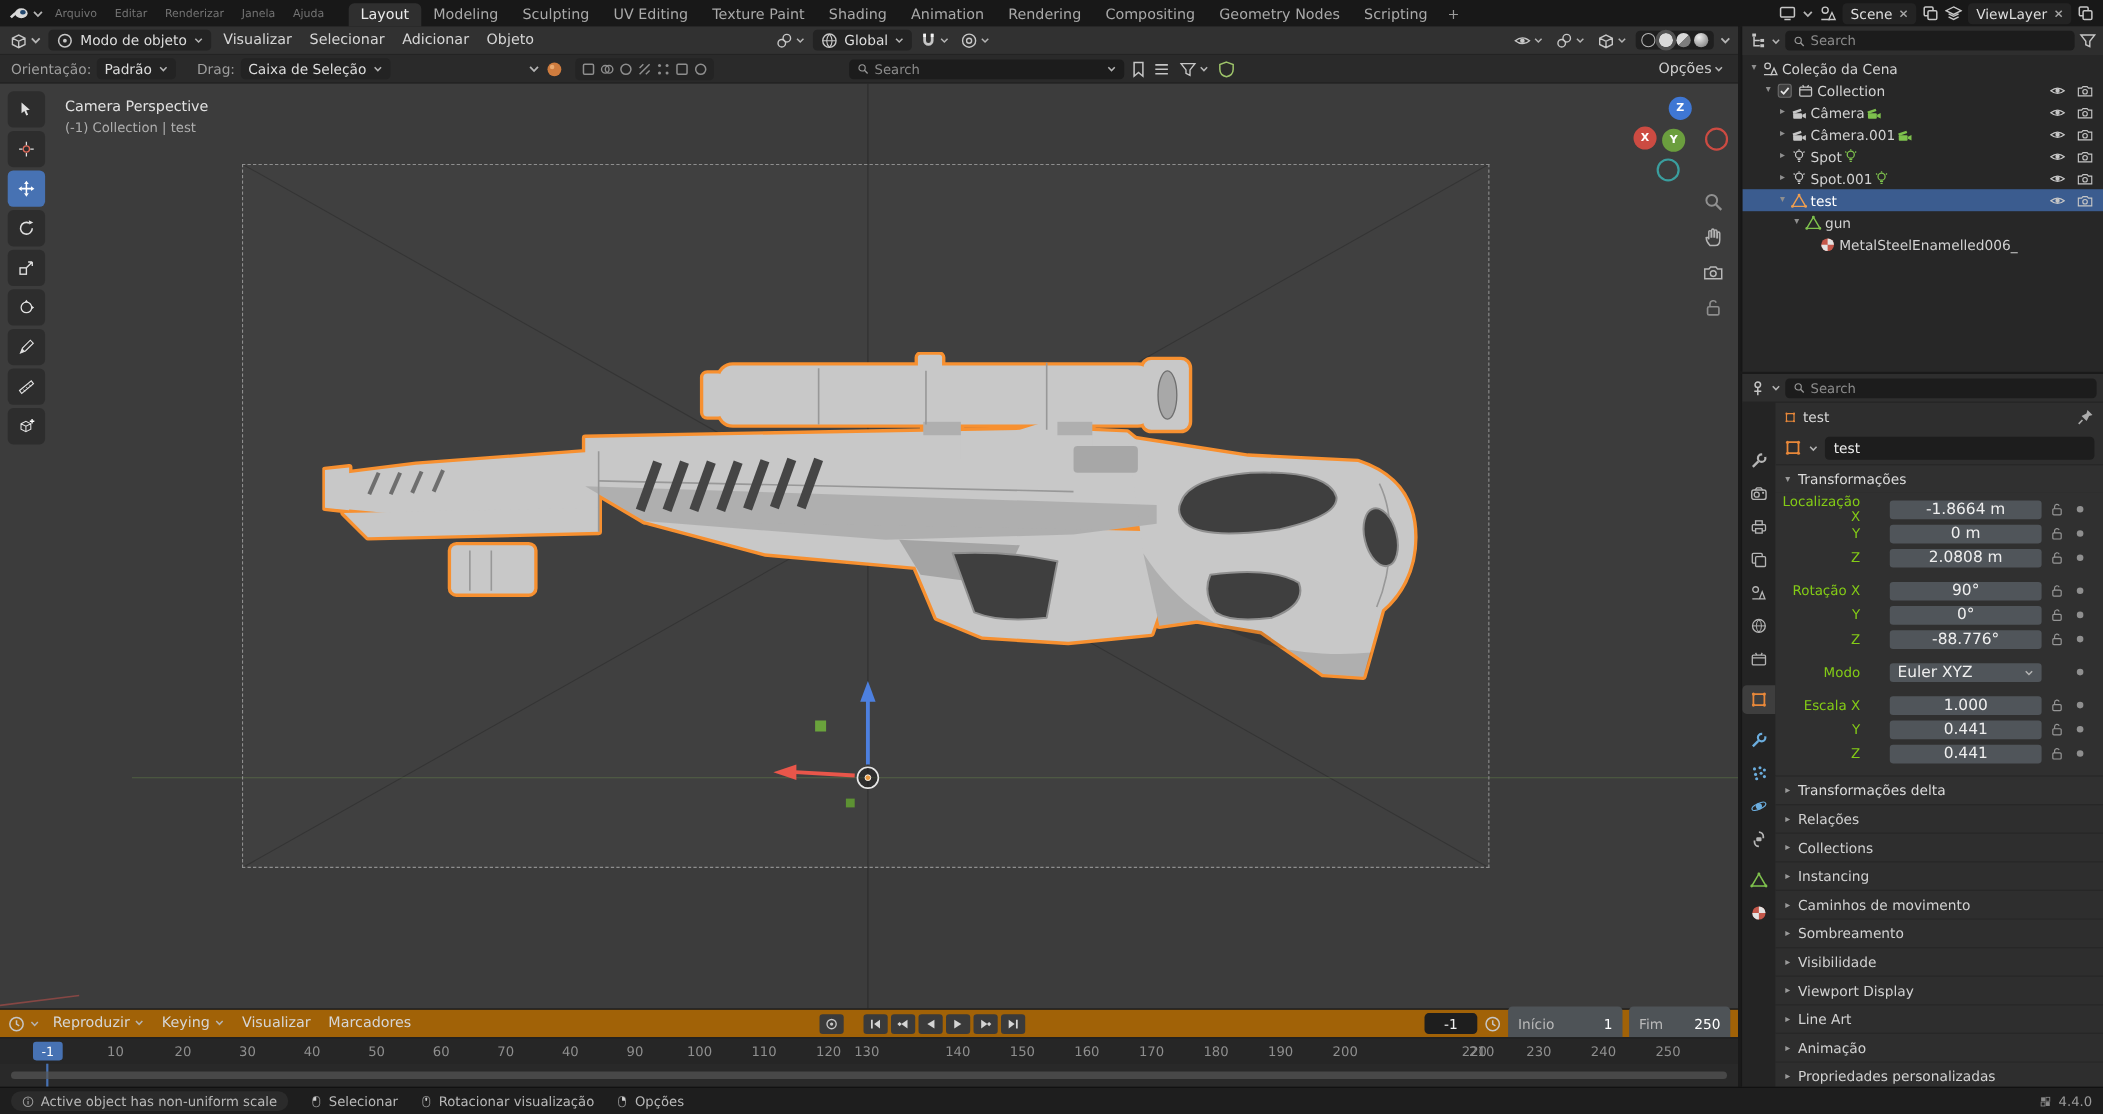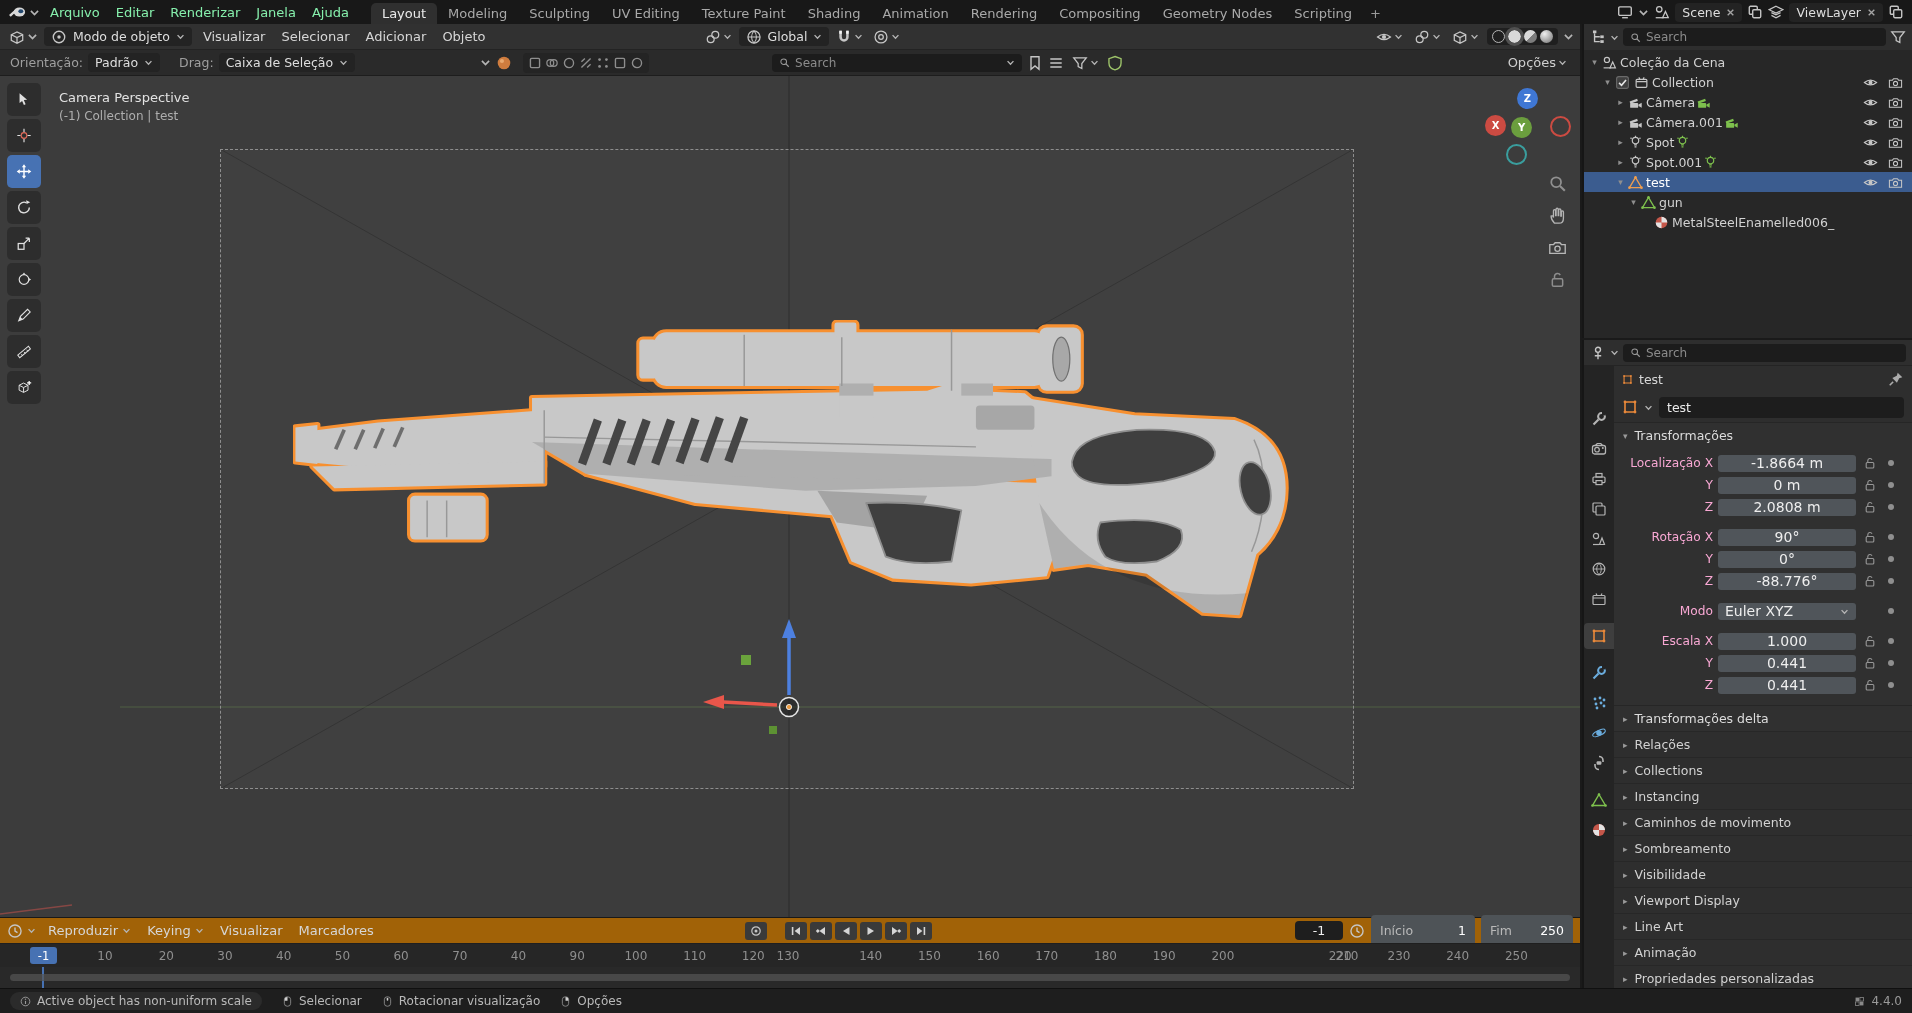--- a/index.html
+++ b/index.html
@@ -8,21 +8,21 @@
 #app{position:relative;width:1912px;height:1013px;background:#1a1a1a;color:#cfcfcf;font-size:13px}
 .hflex{display:flex;align-items:center}
 .ic{display:inline-flex;width:16px;height:16px;align-items:center;justify-content:center;flex:none}
 .ic svg{width:100%;height:100%}
 .ic.lg{width:19px;height:19px}
 .ic.sm{width:11px;height:11px}
 .ic.xs{width:9px;height:9px}
 
 
 #topbar{position:absolute;left:0;top:0;width:1912px;height:24px;background:#181818;display:flex;align-items:center;padding:0 8px;gap:2px}
-.tb-menu{padding:2px 8px;border-radius:3px;color:#86efac;font-size:13px}
+.tb-menu{padding:2px 8px;border-radius:3px;color:#737373;font-size:10px}
 #tabs{display:flex;margin-left:12px;align-items:flex-end;height:24px}
 .tab{padding:3px 11px;font-size:13px;color:#a9a9a9;border-radius:5px 5px 0 0;white-space:nowrap}
 .tab.active{background:#2f2f2f;color:#e9e9e9}
 .tab.addtab{color:#9a9a9a;padding:3px 7px}
 #topbar-right{margin-left:auto;display:flex;align-items:center;gap:5px}
 .pill{display:inline-flex;align-items:center;gap:6px;background:#232323;border-radius:4px;padding:0 7px;height:19px;font-size:12.5px;color:#dedede;white-space:nowrap}
 
 
 #vph{position:absolute;top:24px;left:0;width:1580px;height:26px;background:#313131;display:flex;align-items:center;padding:0 6px;gap:3px;border-bottom:1px solid #232323}
 .hmenu{padding:2px 8px;font-size:13px;color:#d6d6d6;white-space:nowrap}
@@ -86,21 +86,21 @@
 #pcontent{flex:1;overflow:hidden;display:flex;flex-direction:column}
 .pcrow{display:flex;align-items:center;gap:6px;padding:0 8px;flex:none}
 #breadcrumb{height:26px;font-size:12.5px;color:#d8d8d8}
 #namerow{height:30px}
 .namefield{flex:1;background:#1d1d1d;border:none;outline:none;border-radius:4px;height:21px;padding:0 8px;color:#ececec;font-size:12.5px;font-family:inherit;cursor:text}
 .phead{height:26px;display:flex;align-items:center;gap:7px;padding:0 9px;font-size:12.5px;color:#dcdcdc;background:#303030;border-top:1px solid #262626;flex:none}
 .sarrow{color:#9a9a9a;font-size:9px}
 #transform-rows{padding:5px 6px 8px 0;background:#303030;flex:none}
 .prow{display:flex;align-items:center;height:20px;margin-bottom:2px}
 .prow.gend{margin-bottom:10px}
-.plabel{width:104px;text-align:right;color:#f9a8d4;font-size:12.2px;padding-right:5px;flex:none}
+.plabel{width:104px;text-align:right;color:#84cc16;font-size:12.2px;padding-right:27px;flex:none}
 .pfield{width:138px;background:#50555a;border-radius:3px;height:17px;display:flex;align-items:center;justify-content:center;color:#eeeeee;font-size:14px;flex:none}
 .pfield.dd{justify-content:flex-start;padding:0 7px}
 .pfield.dd .ic{margin-left:auto}
 .plock{width:14px;height:14px;margin-left:7px;flex:none;display:inline-flex}
 .pdot{width:6px;height:6px;border-radius:50%;background:#8f8f8f;margin-left:11px;flex:none}
 .sect{height:26px;display:flex;align-items:center;gap:7px;padding:0 9px;font-size:12.5px;color:#d2d2d2;border-top:1px solid #272727;background:#2e2e2e;flex:none}
 
 
 #timeline{position:absolute;top:917px;left:0;width:1580px;height:71px;background:#2b2b2b;border-top:1px solid #191919}
 #tl-header{height:25px;display:flex;align-items:center;padding:0 7px;gap:4px;background:#a16207}

